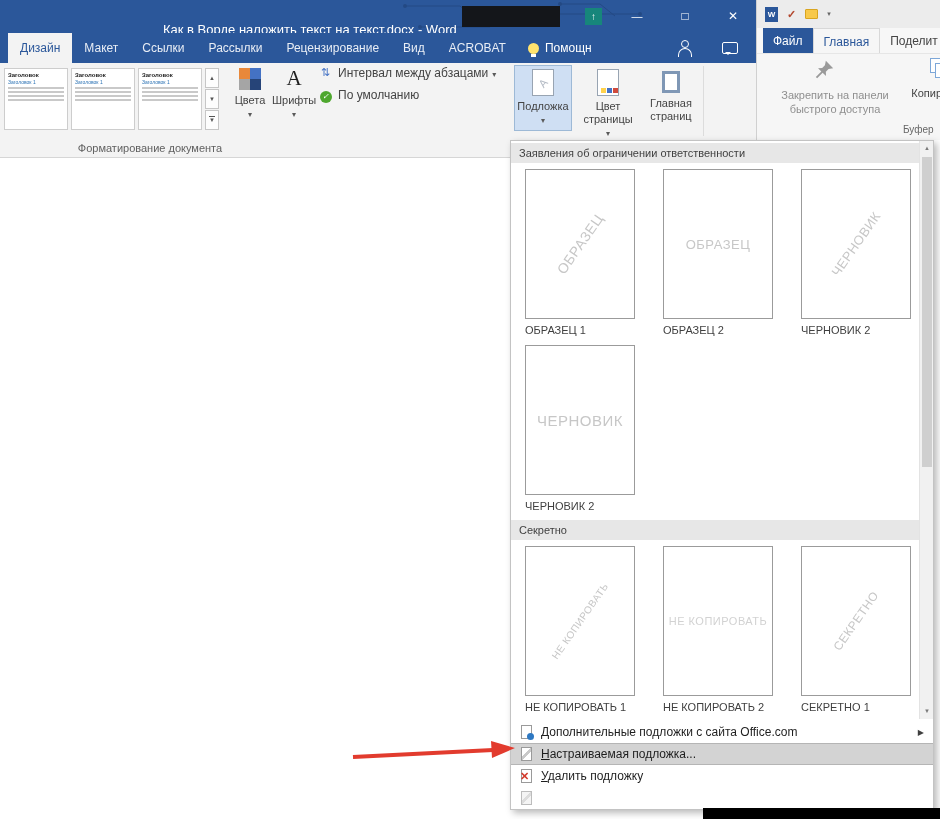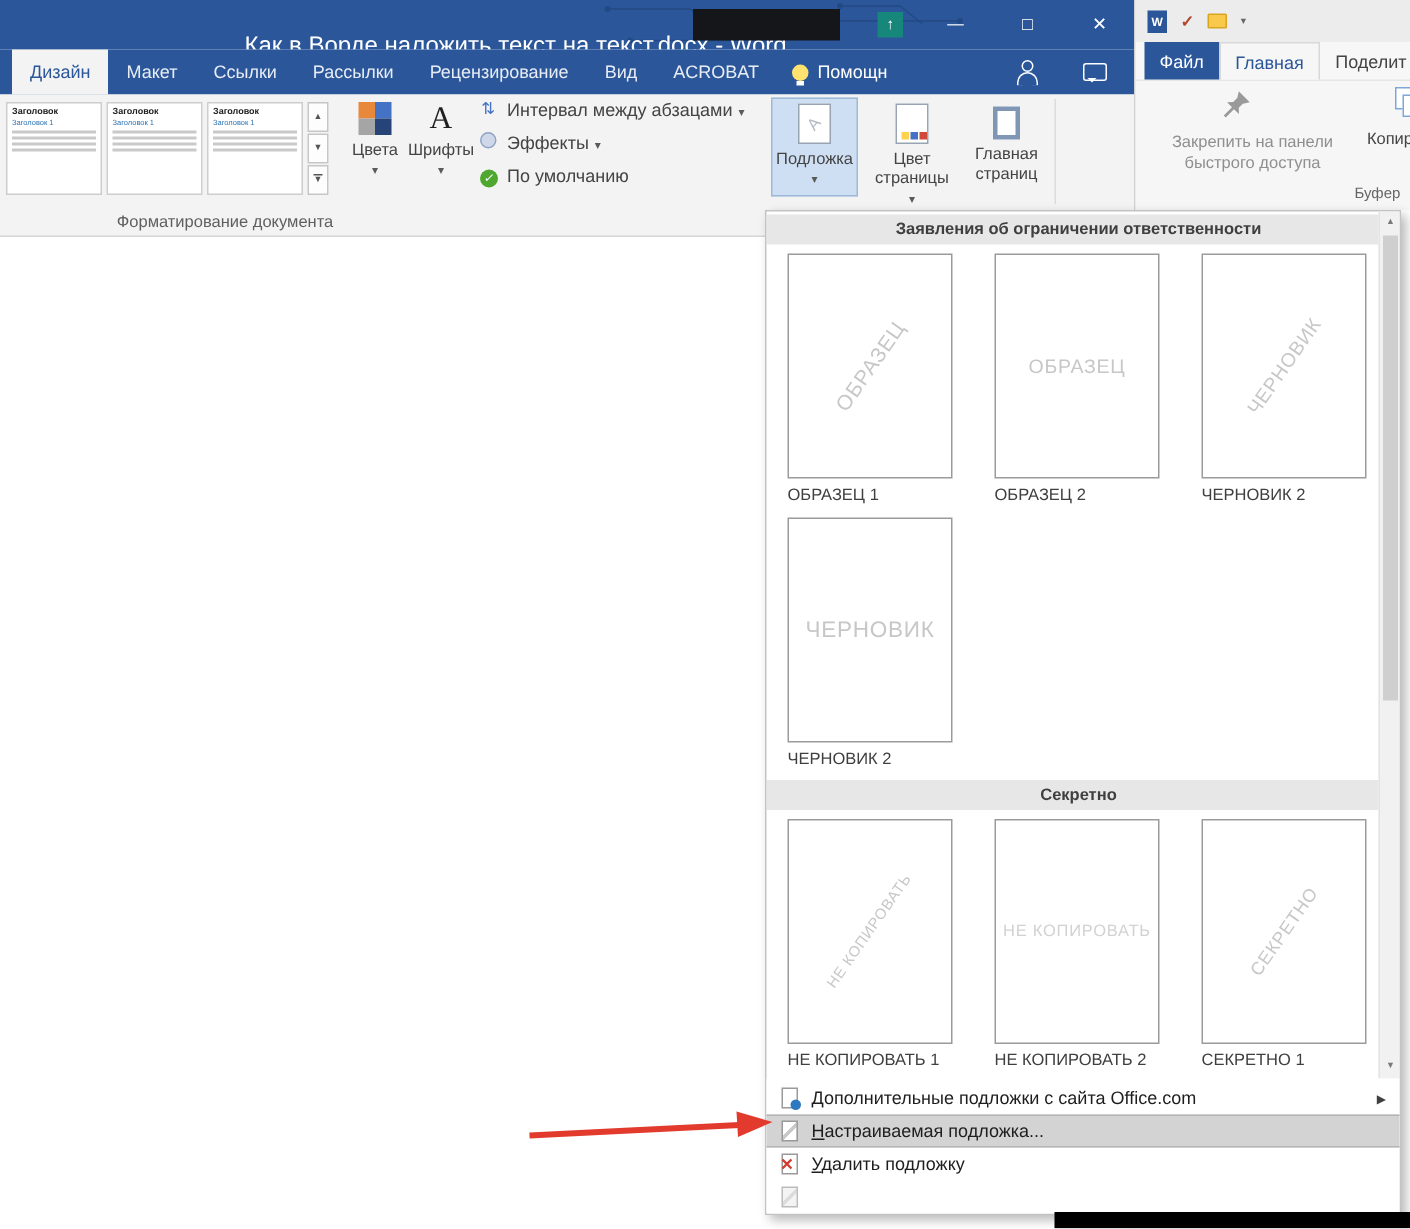--- a/index.html
+++ b/index.html
@@ -1,21 +1,21 @@
 <!DOCTYPE html>
 <html><head>
 <meta charset="utf-8">
 <style>
   * { box-sizing: border-box; margin: 0; padding: 0; }
   body { font-family: "Liberation Sans", sans-serif; }
   .screen { position: relative; width: 940px; height: 819px; background: #fff; overflow: hidden; }
 
   
   .titlebar { position: absolute; left: 0; top: 0; width: 756px; height: 33px; background: #2b579a; color: #fff; }
-  .title-text { position: absolute; left: 163px; top: 10px; font-size: 16px; white-space: nowrap; margin-top: 12px; }
+  .title-text { position: absolute; left: 163px; top: 10px; font-size: 13px; white-space: nowrap; margin-top: 12px; }
   .circuit { position: absolute; left: 400px; top: 0; opacity: .55; }
   .censor-box { position: absolute; left: 462px; top: 6px; width: 98px; height: 21px; background: #14161a; }
   .badge-icon { position: absolute; left: 585px; top: 8px; width: 17px; height: 17px; background: #17867b; color: #fff; font-size: 10px; text-align: center; line-height: 17px; }
   .win-btn { position: absolute; top: 0; width: 34px; height: 33px; color: #fff; text-align: center; line-height: 33px; }
   .btn-min { left: 620px; font-size: 11px; }
   .btn-max { left: 668px; font-size: 12px; }
   .btn-close { left: 716px; font-size: 12px; }
   .i-min::before { content: "—"; }
   .i-max::before { content: "□"; }
   .i-close::before { content: "✕"; }
@@ -97,21 +97,21 @@
   .copy-ico { position: relative; width: 17px; height: 19px; margin: 0 auto; }
   .copy-ico::before, .copy-ico::after { content: ""; position: absolute; width: 11px; height: 13px; background: #fff; border: 1px solid #7da7d8; }
   .copy-ico::before { left: 0; top: 0; }
   .copy-ico::after { left: 5px; top: 5px; }
   .sw-copy .lbl { margin-top: 10px; font-size: 11px; color: #444; }
   .sw-group-label { position: absolute; left: 146px; top: 70px; font-size: 10px; color: #666; }
 
   
   .wm-panel { position: absolute; left: 510px; top: 140px; width: 424px; height: 670px; background: #fff; border: 1px solid #c3c3c3; box-shadow: 3px 3px 7px rgba(0,0,0,.28); z-index: 10; }
   .wm-gallery { position: absolute; left: 0; top: 0; width: 408px; height: 578px; overflow: hidden; padding-top: 2px; }
-  .wm-header { margin-top: 5px; height: 20px; line-height: 20px; background: #e7e7e7; font-size: 11px; font-weight: bold; color: #3f3f3f; padding-left: 8px; text-align: center; }
+  .wm-header { margin-top: 5px; height: 20px; line-height: 20px; background: #e7e7e7; font-size: 11px; font-weight: normal; color: #3f3f3f; padding-left: 8px; }
   .wm-header:first-child { margin-top: 0; }
   .wm-row { display: flex; gap: 26px; padding-left: 14px; margin-top: 6px; }
   .wm-item { width: 112px; }
   .thumb { width: 110px; height: 150px; background: #fff; border: 1px solid #9b9b9b; position: relative; overflow: hidden; }
   .wm-text { color: #c7c7c7; letter-spacing: .5px; white-space: nowrap; }
   .wm-text.diag { position: absolute; left: 50%; top: 50%; transform: translate(-50%,-50%) rotate(-55deg); }
   .wm-text.horiz { position: absolute; left: 0; top: 50%; transform: translateY(-50%); width: 100%; text-align: center; }
   .wm-label { margin-top: 5px; height: 15px; font-size: 11px; color: #3f3f3f; text-align: left; white-space: nowrap; }
 
   .wm-scrollbar { position: absolute; right: 0; top: 0; width: 14px; height: 578px; background: #f1f1f1; border-left: 1px solid #e3e3e3; }
@@ -229,25 +229,20 @@
       <div class="lbl"><span>Шрифты</span><br><span class="i-caret"></span></div>
     </div>
 
     <div class="stack">
       <div class="stack-row">
         <span class="ic ic-spacing"></span>
         <span>Интервал между абзацами</span>
         <span class="i-caret"></span>
       </div>
       <div class="stack-row">
-        <span class="ic"><i class="ic-effects"></i></span>
-        <span>Эффекты</span>
-        <span class="i-caret"></span>
-      </div>
-      <div class="stack-row">
         <span class="ic"><i class="ic-default"></i></span>
         <span>По умолчанию</span>
       </div>
     </div>
 
     <div class="big-btn wm-btn">
       <div class="page-ico">
           <span class="diag-a">A</span>
         </div>
       <div class="lbl"><span>Подложка</span><br><span class="i-caret"></span></div>

